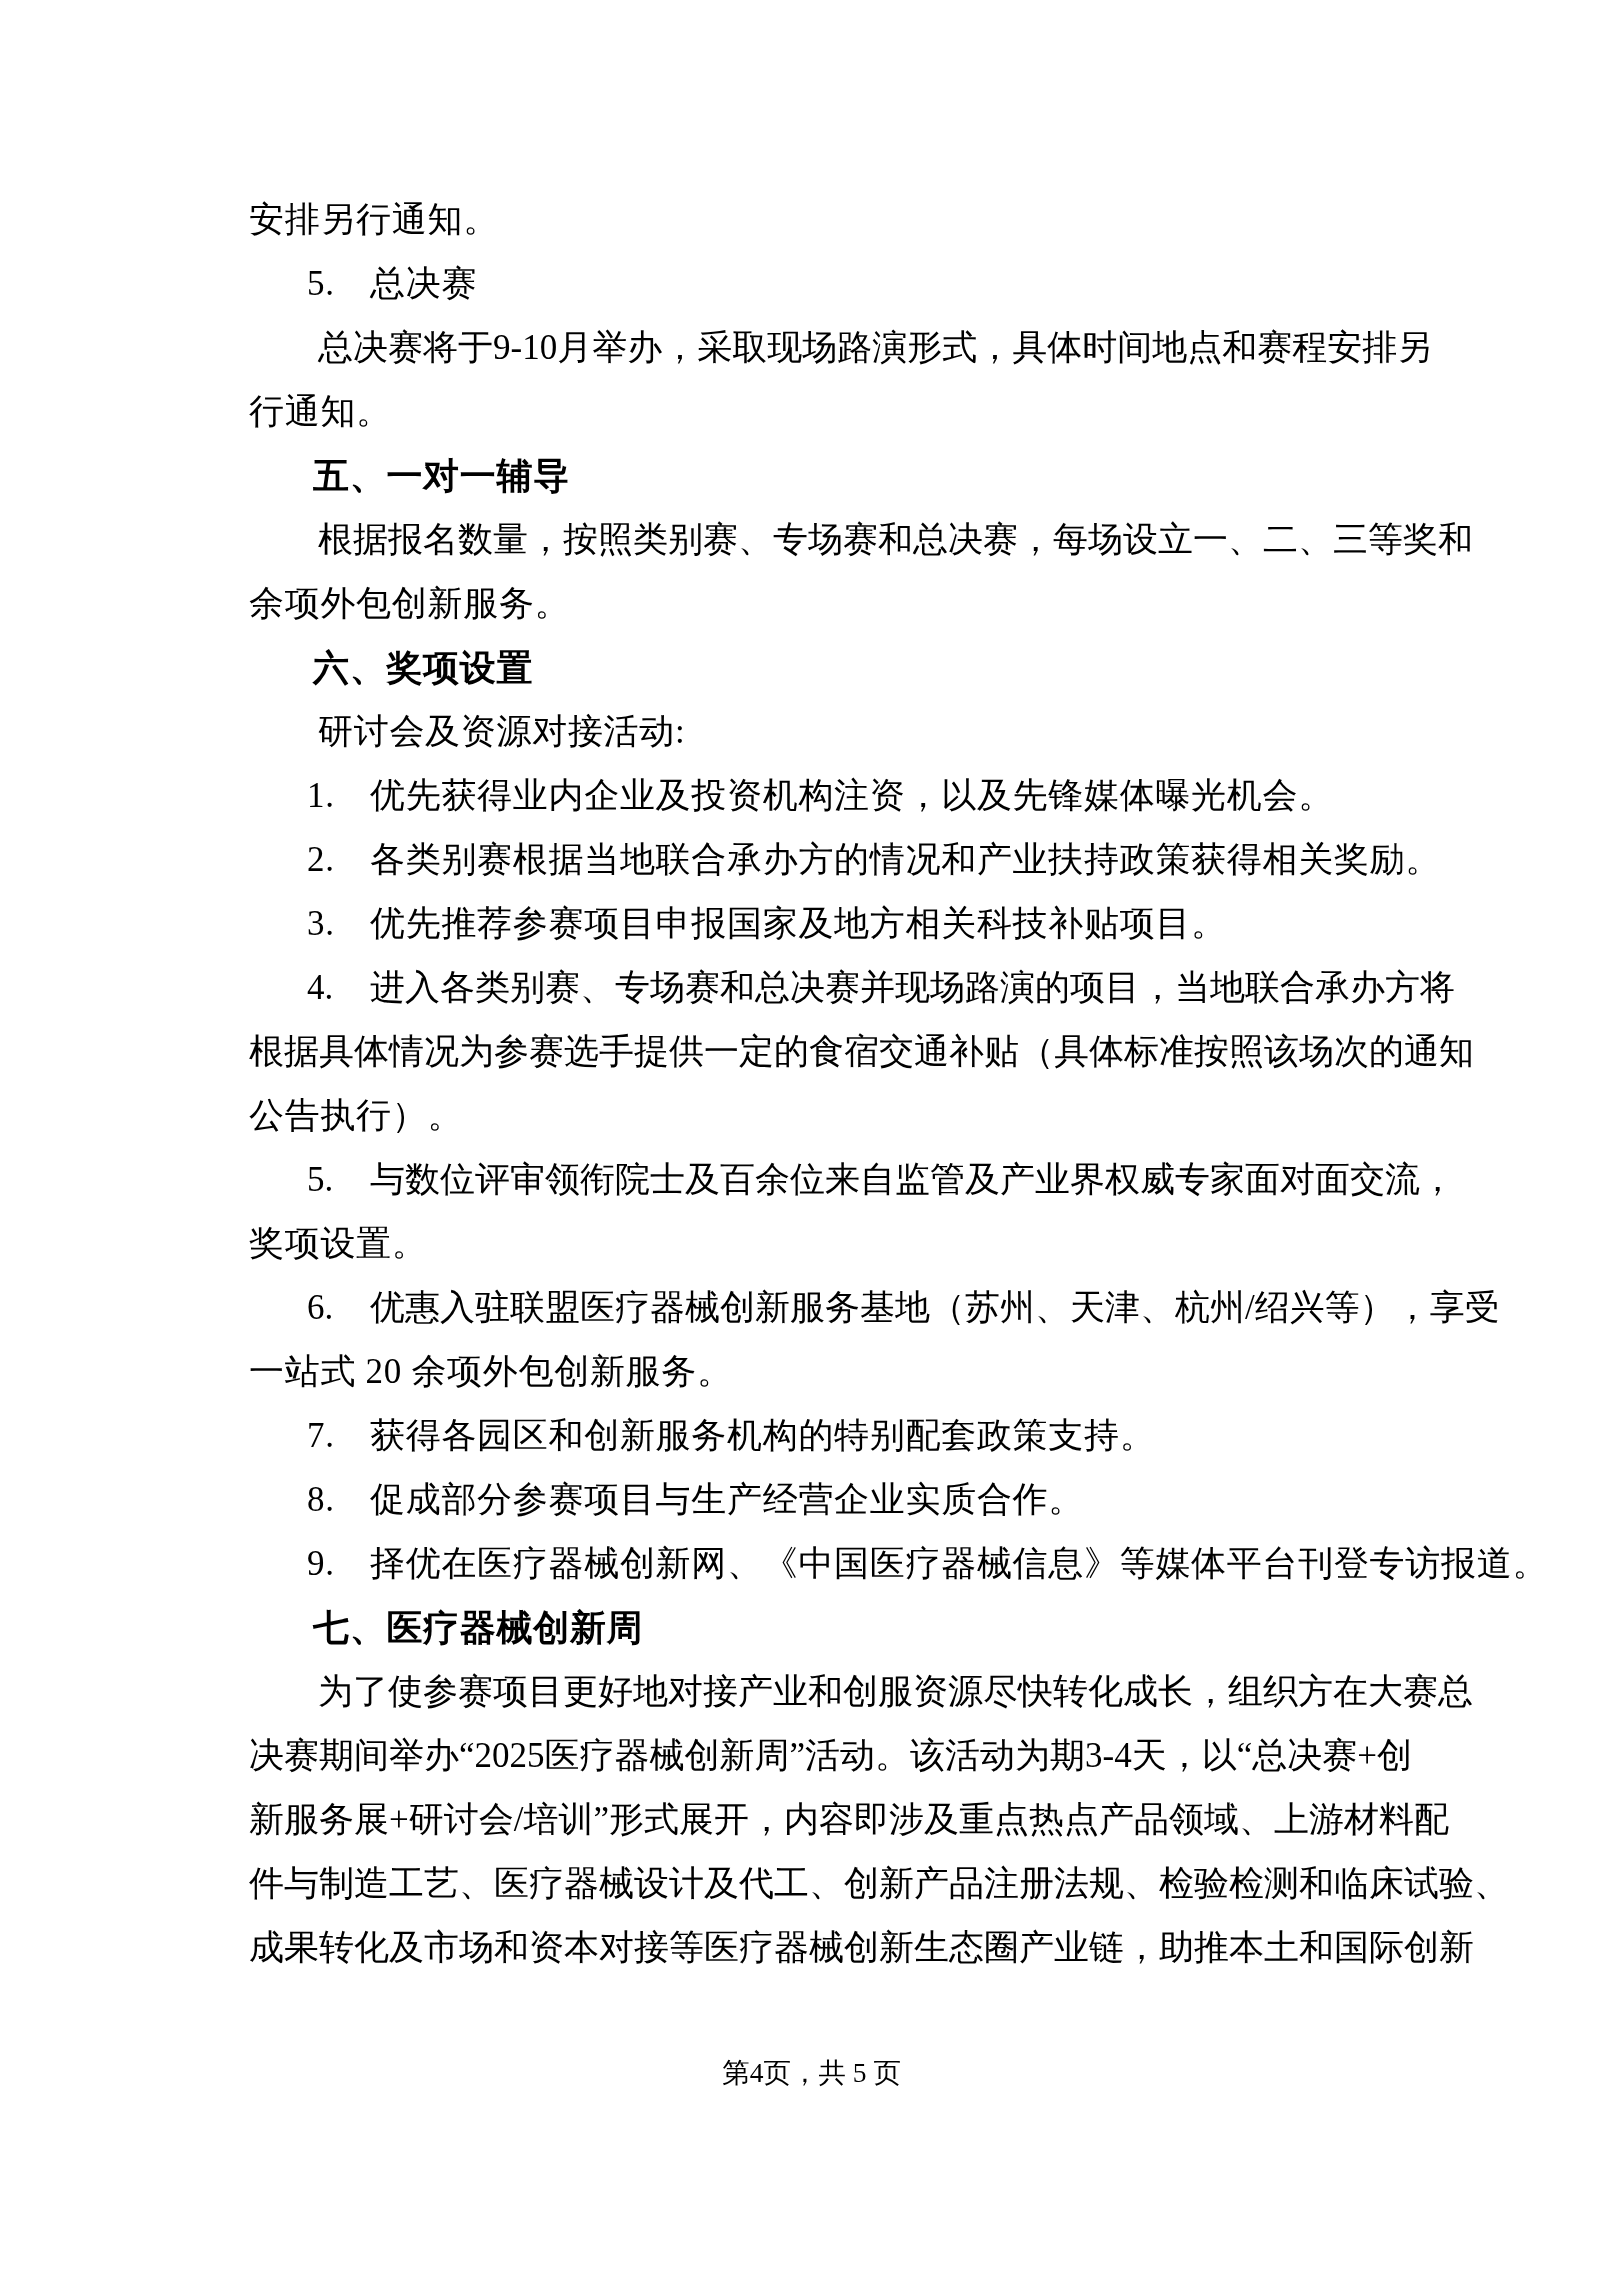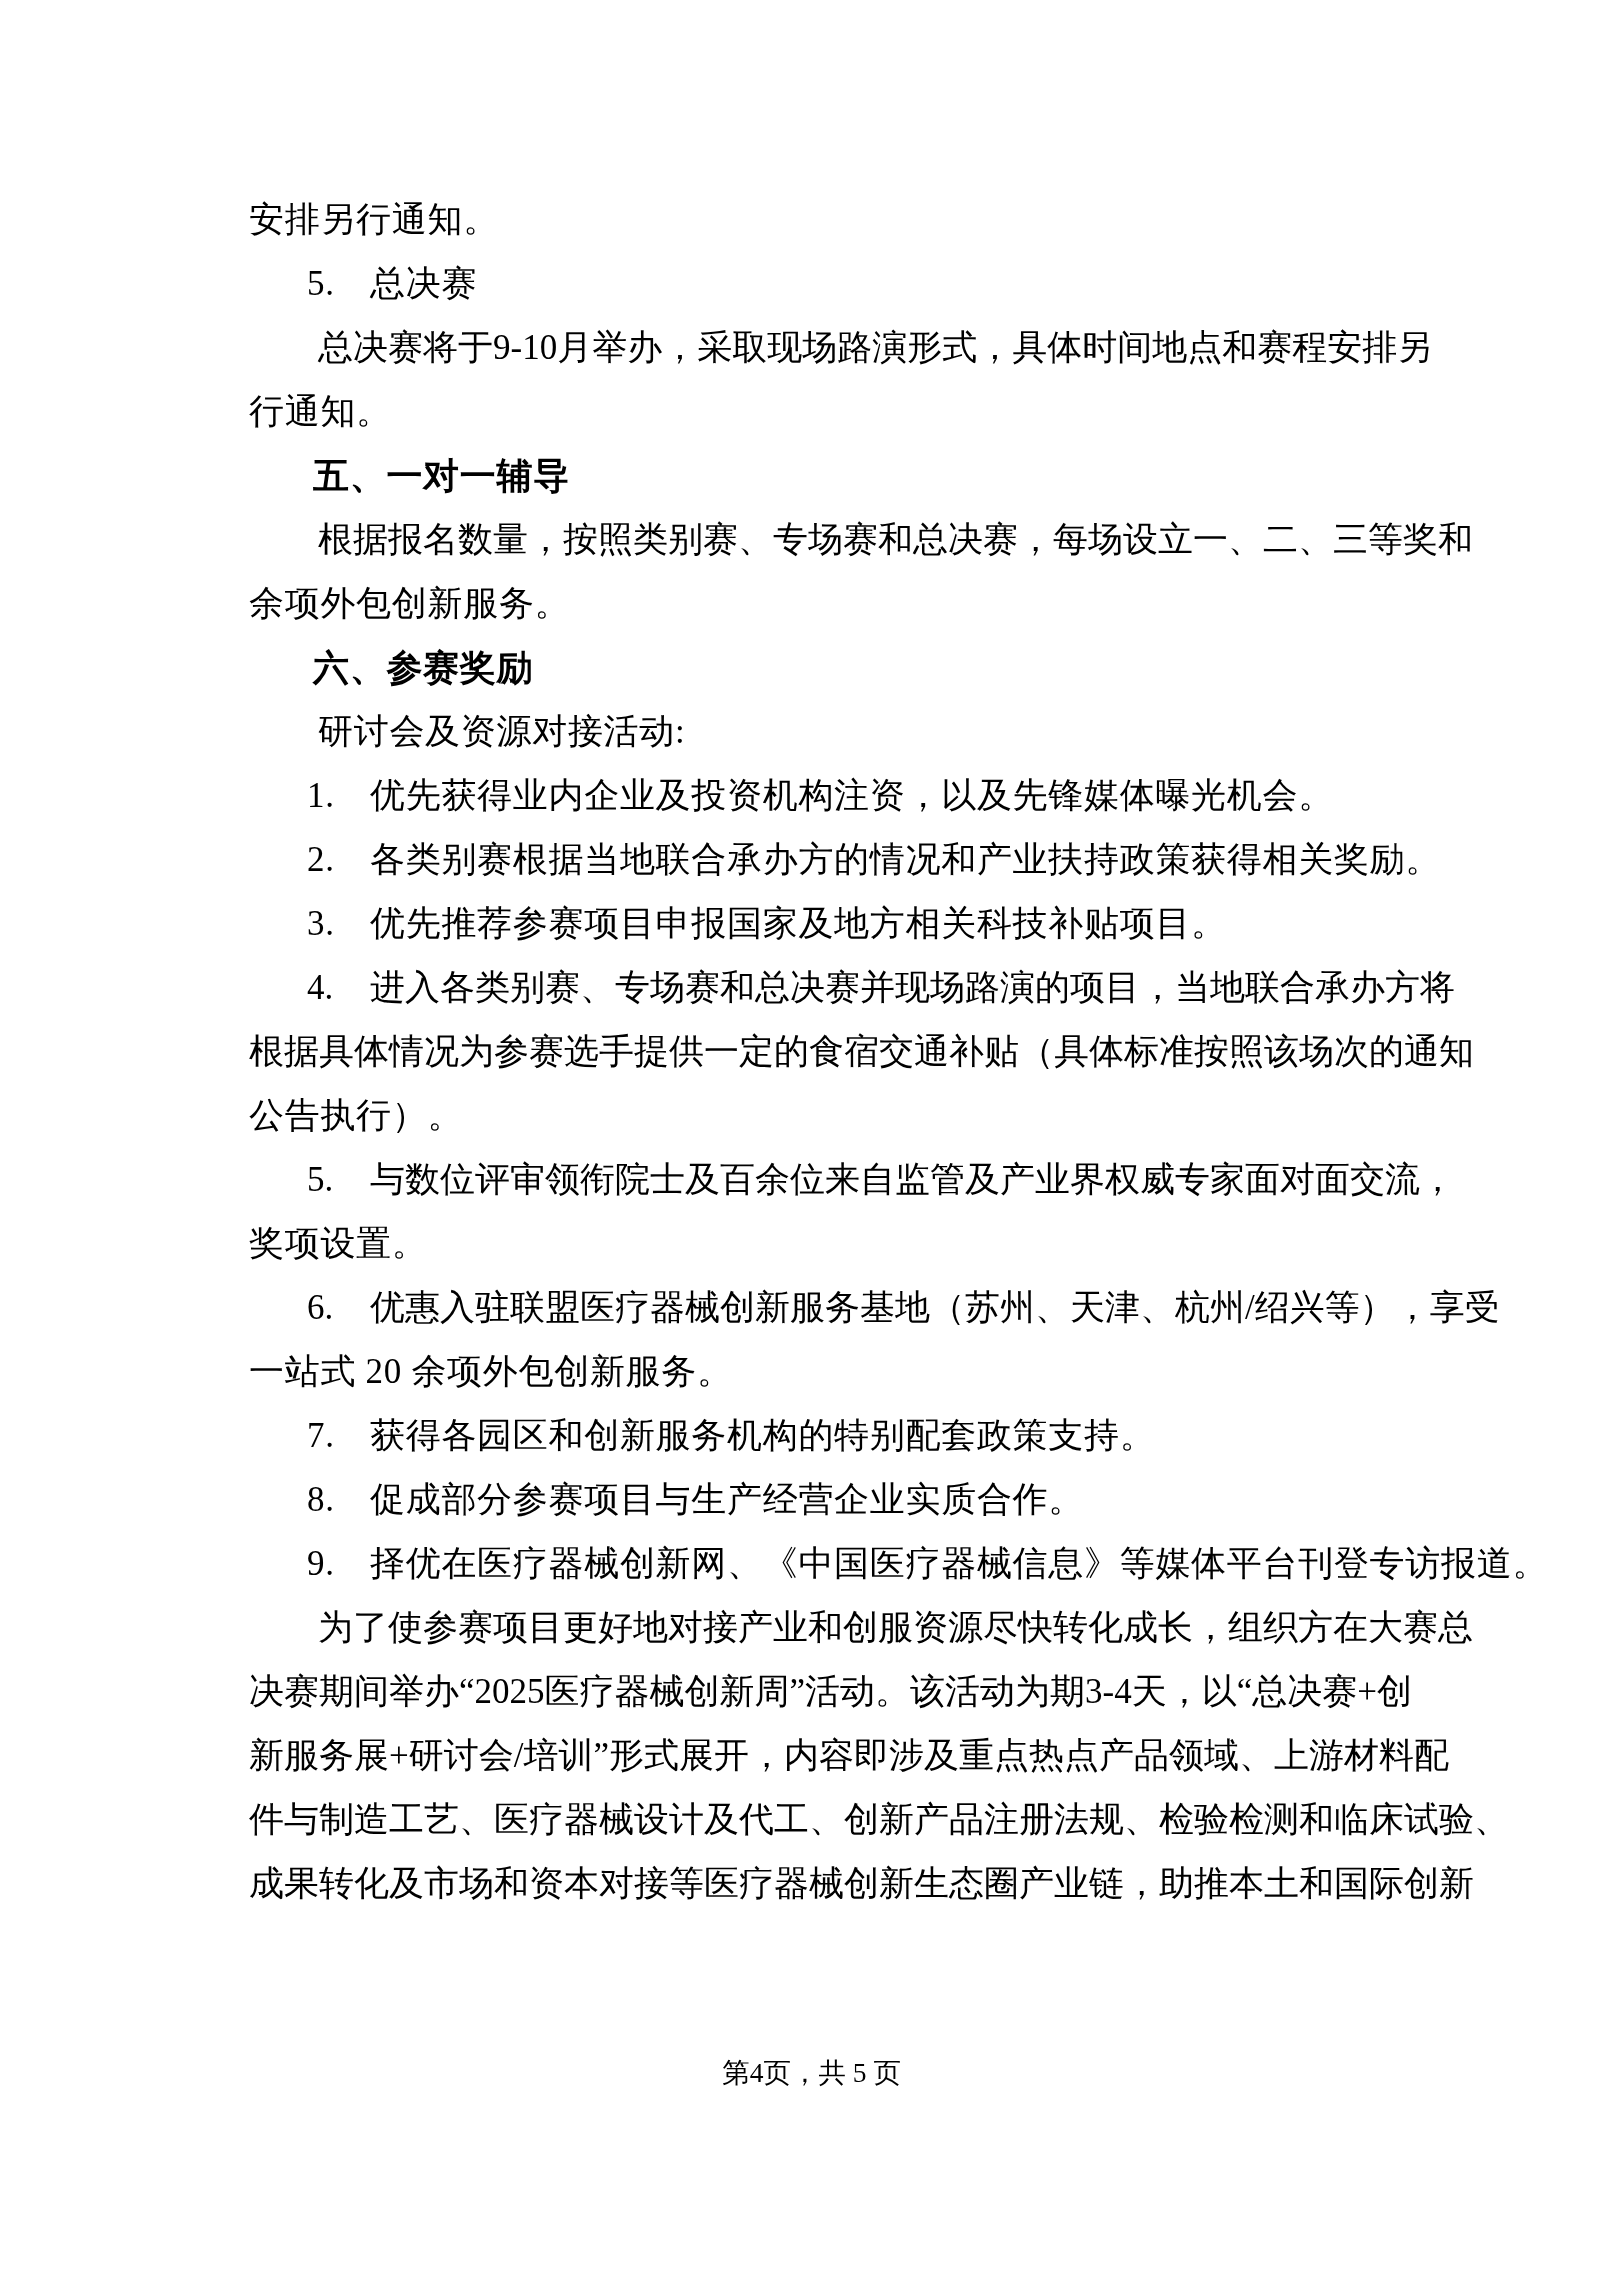--- a/index.html
+++ b/index.html
@@ -143,21 +143,21 @@
         <span class="seg">一</span>
         <span class="seg">、</span>
         <span class="seg">二</span>
         <span class="seg">、</span>
         <span class="seg">三</span>
         <span class="seg">等</span>
         <span class="seg">奖</span>
         <span class="seg">和</span>
       </div>
       <div class="line body"><span class="txt">余项外包创新服务。</span></div>
-      <div class="line heading"><span class="txt">六、参赛奖励</span></div>
+      <div class="line heading"><span class="txt">六、奖项设置</span></div>
       <div class="line body indent"><span class="txt">研讨会及资源对接活动:</span></div>
       <div class="line list"><span class="num">1.</span><span class="txt">优先获得业内企业及投资机构注资，以及先锋媒体曝光机会。</span></div>
       <div class="line list"><span class="num">2.</span><span class="txt">各类别赛根据当地联合承办方的情况和产业扶持政策获得相关奖励。</span></div>
       <div class="line list"><span class="num">3.</span><span class="txt">优先推荐参赛项目申报国家及地方相关科技补贴项目。</span></div>
       <div class="line list fill">
         <span class="num">4.</span>
         <span class="seg">进</span>
         <span class="seg">入</span>
         <span class="seg">各</span>
         <span class="seg">类</span>
@@ -295,20 +295,21 @@
         <span class="seg">等</span>
         <span class="seg">）</span>
         <span class="seg">，</span>
         <span class="seg">享</span>
         <span class="seg">受</span>
       </div>
       <div class="line body"><span class="txt">一站式 20 余项外包创新服务。</span></div>
       <div class="line list"><span class="num">7.</span><span class="txt">获得各园区和创新服务机构的特别配套政策支持。</span></div>
       <div class="line list"><span class="num">8.</span><span class="txt">促成部分参赛项目与生产经营企业实质合作。</span></div>
       <div class="line list"><span class="num">9.</span><span class="txt">择优在医疗器械创新网、《中国医疗器械信息》等媒体平台刊登专访报道。</span></div>
+      <div class="line heading"><span class="txt">七、医疗器械创新周</span></div>
       <div class="line body indent fill">
         <span class="seg">为</span>
         <span class="seg">了</span>
         <span class="seg">使</span>
         <span class="seg">参</span>
         <span class="seg">赛</span>
         <span class="seg">项</span>
         <span class="seg">目</span>
         <span class="seg">更</span>
         <span class="seg">好</span>

